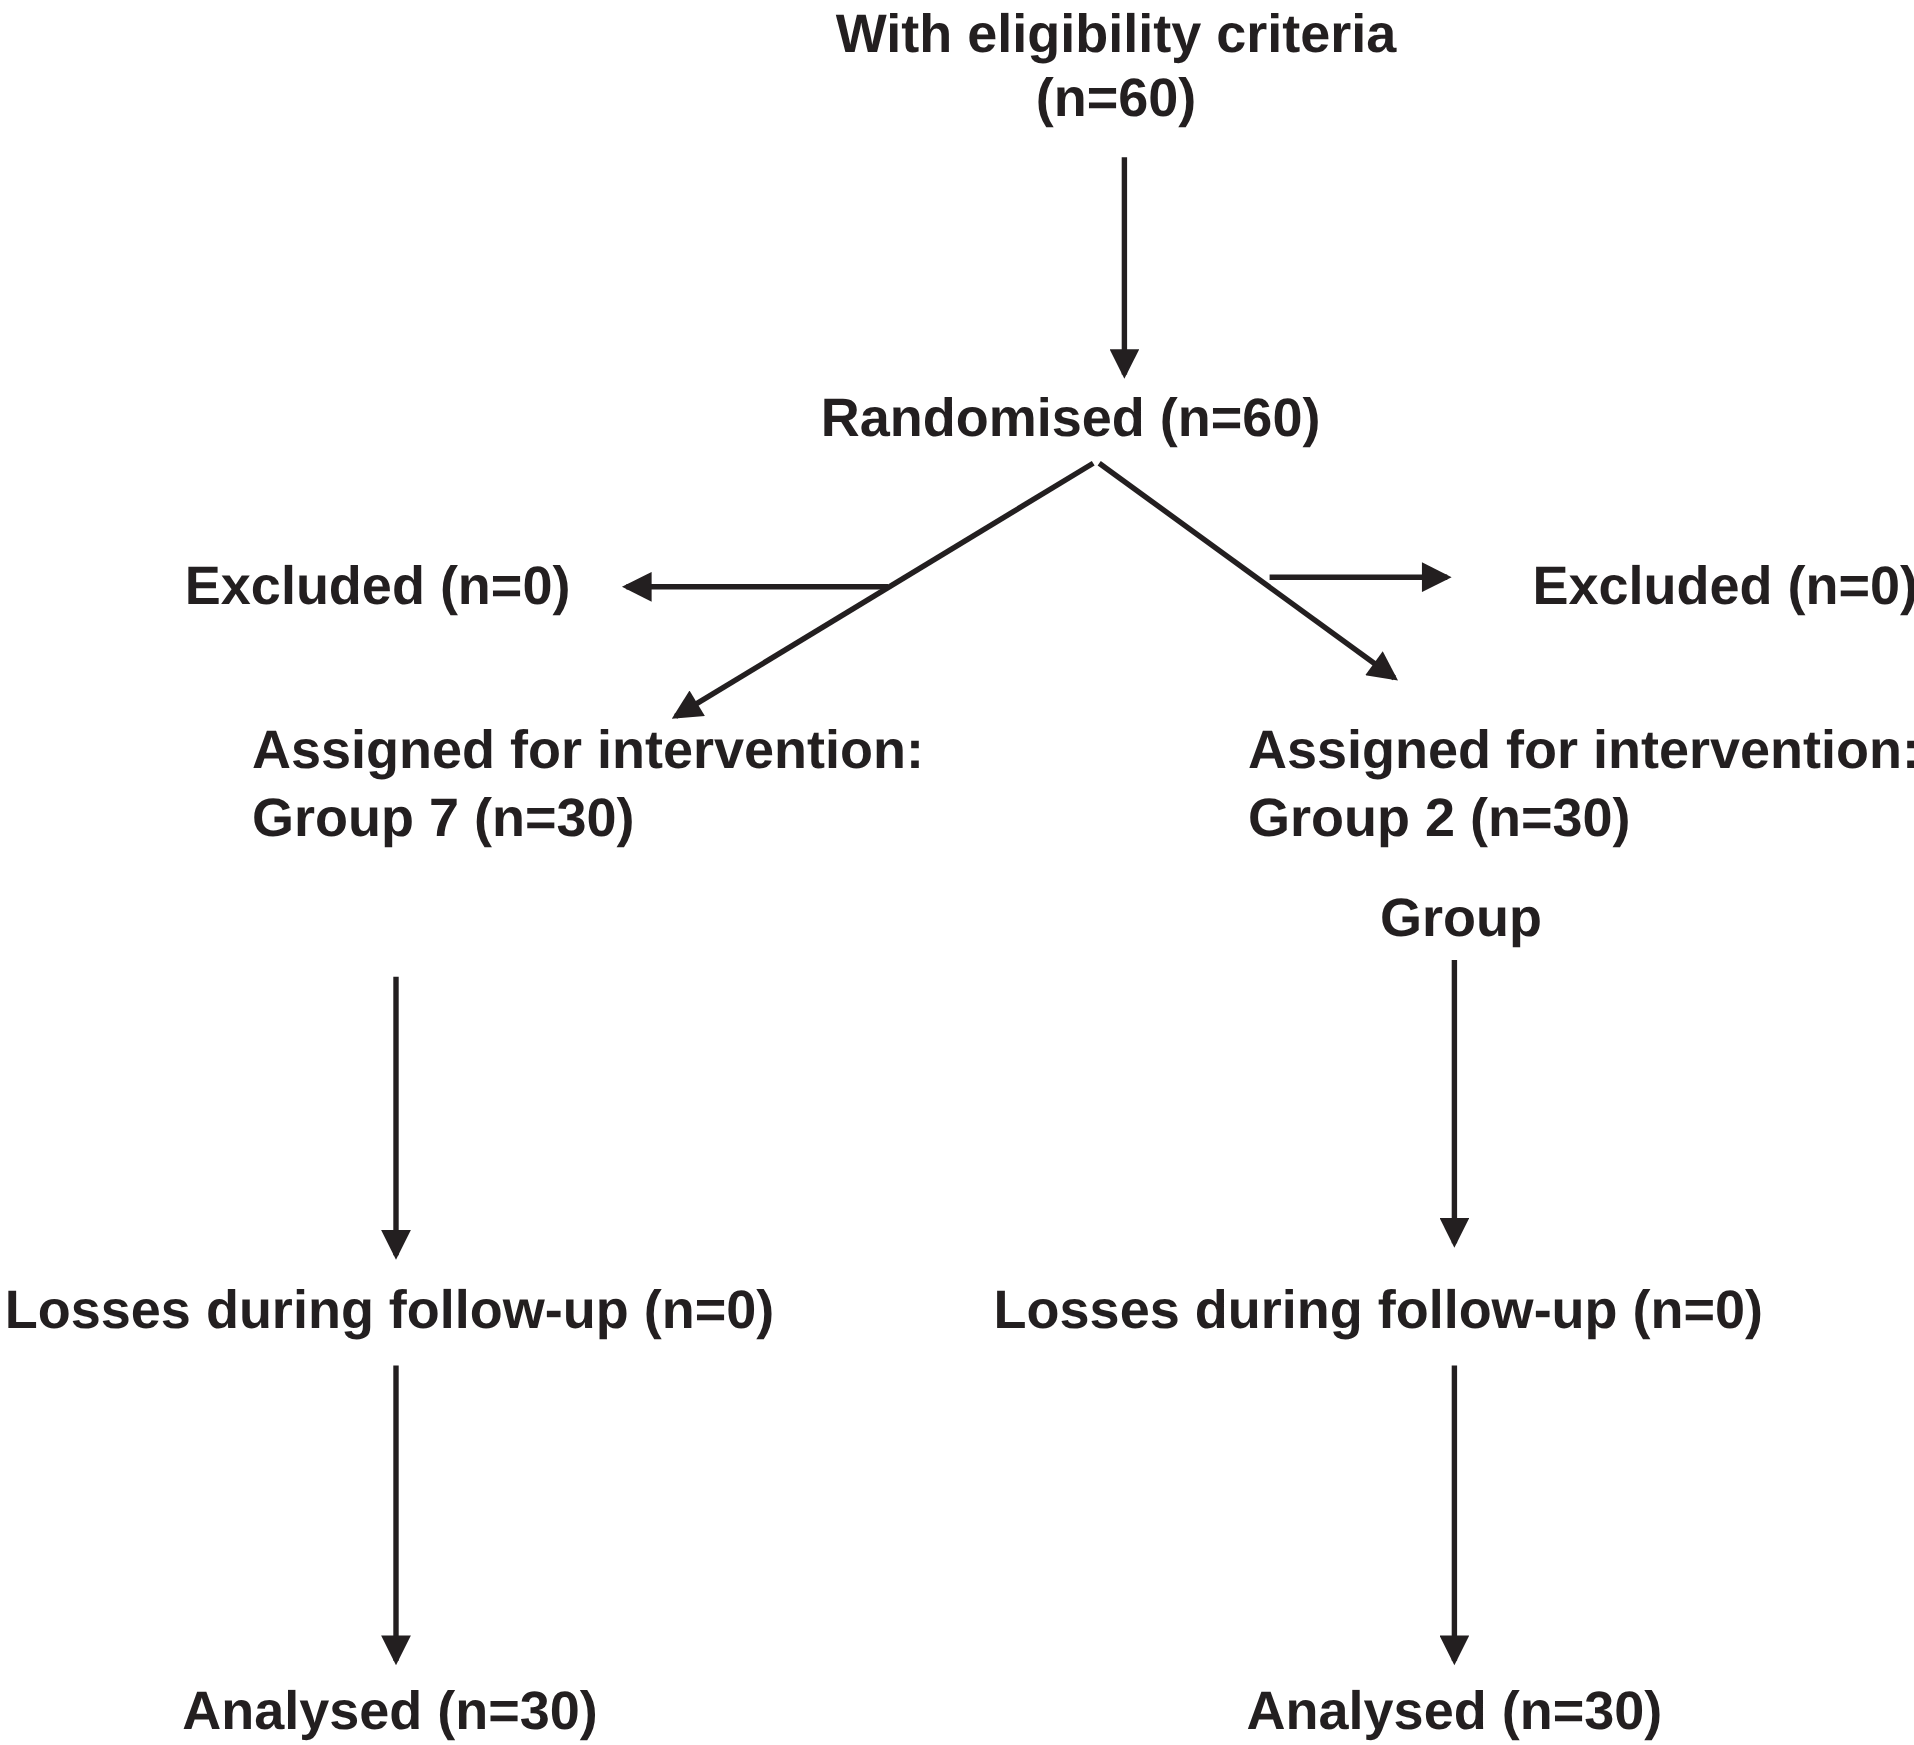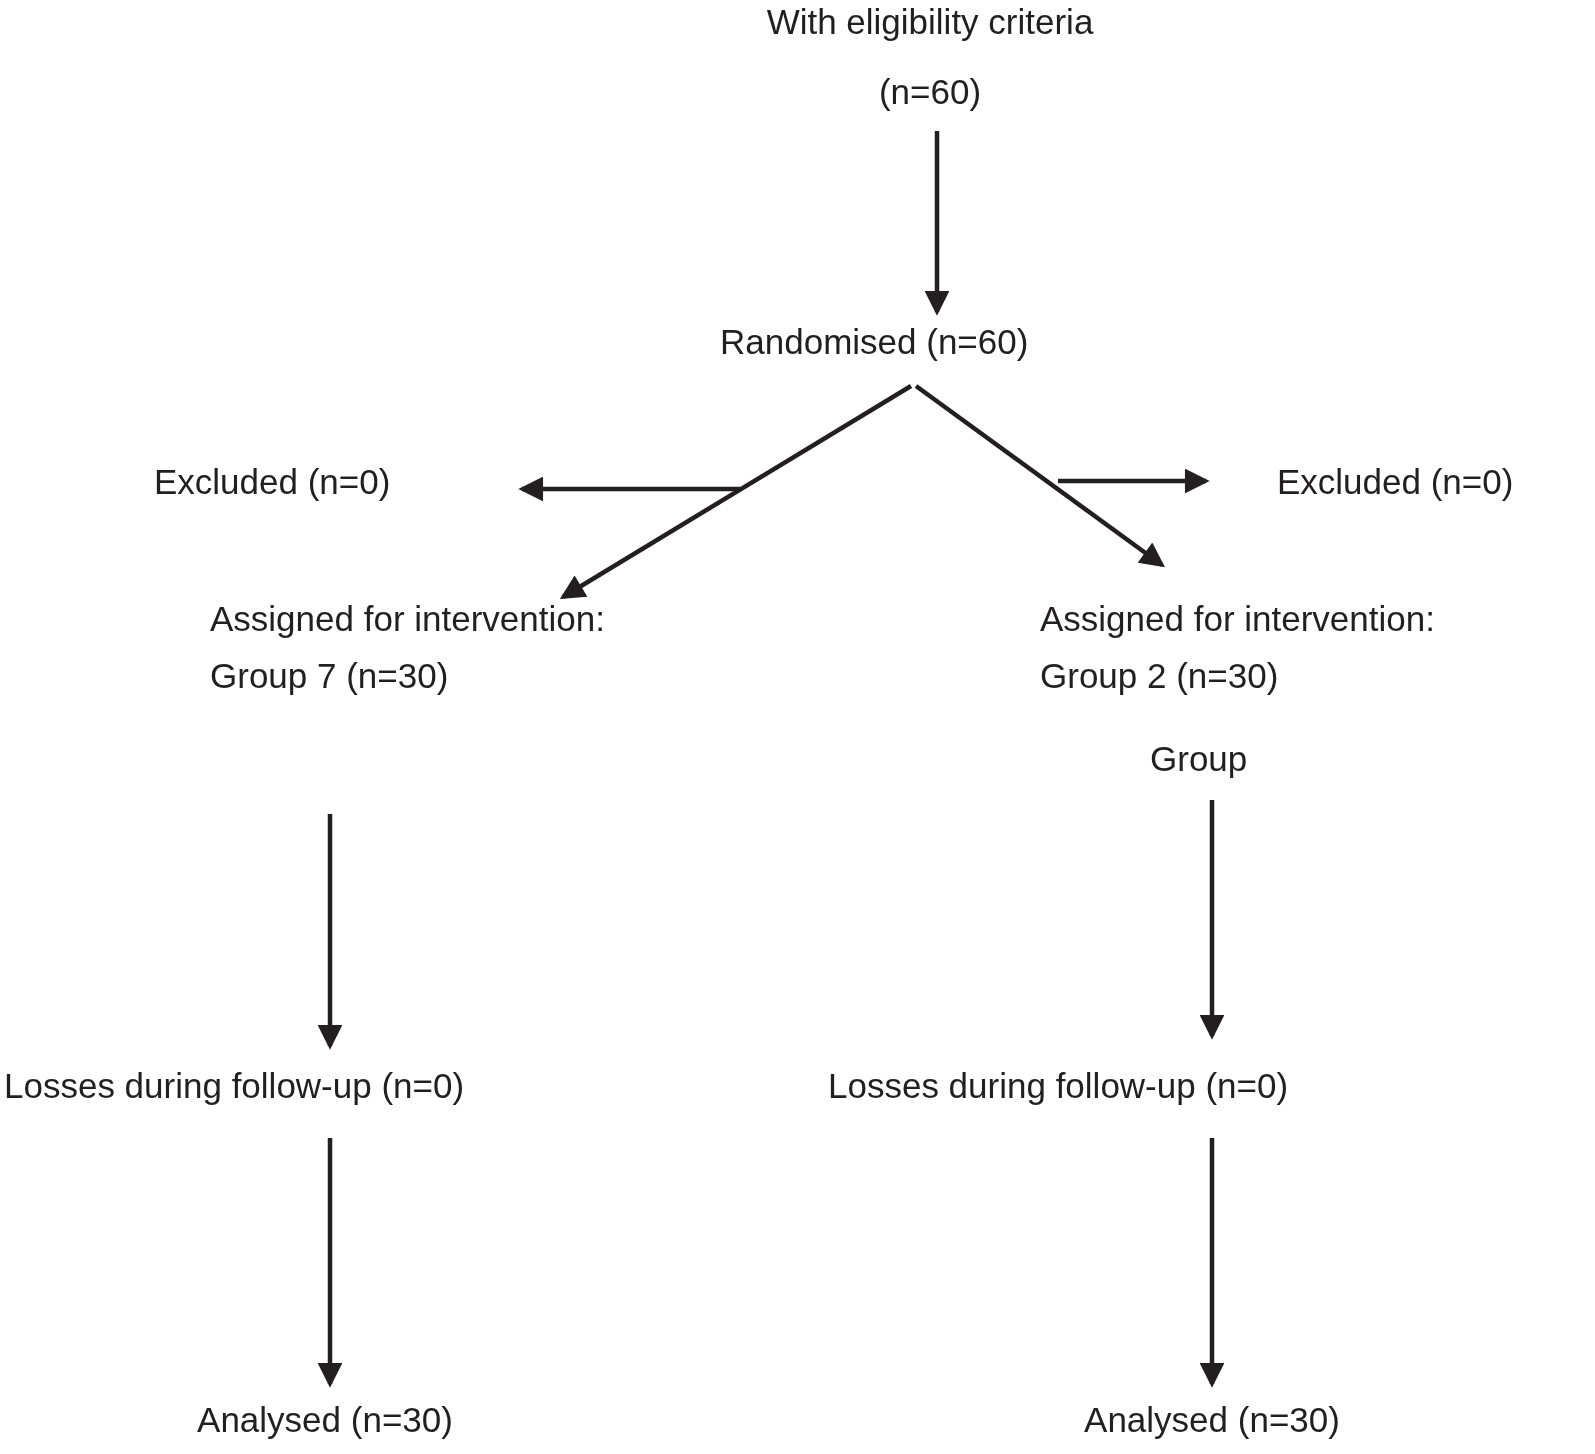--- a/index.html
+++ b/index.html
@@ -7,25 +7,25 @@
   #canvas {
     position: relative;
     width: 1595px;
     height: 1454px;
     background: var(--bg, #ffffff);
     overflow: hidden;
     font-family: "Liberation Sans", sans-serif;
   }
   .txt {
     position: absolute;
-    font-size: 35px;
+    font-size: 45px;
     line-height: 1.15;
     color: var(--ink, #231f20);
     white-space: nowrap;
-    font-weight: 400;
+    font-weight: 700;
   }
   .center { text-align: center; }
   #arrow-layer {
     position: absolute;
     left: 0; top: 0;
     width: 1595px;
     height: 1454px;
   }
   #arrow-layer line { stroke: var(--ink, #231f20); stroke-width: 4.5; }
 </style>
@@ -45,23 +45,23 @@
     <line x1="916" y1="386" x2="1162" y2="565" marker-end="url(#ah)"></line>
     <line x1="740" y1="489" x2="522" y2="489" marker-end="url(#ah)"></line>
     <line x1="1058" y1="481" x2="1206" y2="481" marker-end="url(#ah)"></line>
     <line x1="330" y1="814" x2="330" y2="1046" marker-end="url(#ah)"></line>
     <line x1="1212" y1="800" x2="1212" y2="1036" marker-end="url(#ah)"></line>
     <line x1="330" y1="1138" x2="330" y2="1384" marker-end="url(#ah)"></line>
     <line x1="1212" y1="1138" x2="1212" y2="1384" marker-end="url(#ah)"></line>
   </svg>
 
   <div class="txt center" style="left:630px; top:2px; width:600px;">With eligibility criteria</div>
-  <div class="txt center" style="left:630px; top:72px; width:600px;">(n=60)</div>
+  <div class="txt center" style="left:630px; top:56px; width:600px;">(n=60)</div>
 
-  <div class="txt" style="left:720px; top:322px;text-align:right;">Randomised (n=60)</div>
+  <div class="txt" style="left:684px; top:322px;text-align:right;">Randomised (n=60)</div>
 
   <div class="txt" style="left:154px; top:462px;">Excluded (n=0)</div>
   <div class="txt" style="left:1277px; top:462px;">Excluded (n=0)</div>
 
   <div class="txt" style="left:210px; top:599px;">Assigned for intervention:</div>
   <div class="txt" style="left:210px; top:656px;">Group 7 (n=30)</div>
 
   <div class="txt" style="left:1040px; top:599px;">Assigned for intervention:</div>
   <div class="txt" style="left:1040px; top:656px;text-align:right;">Group 2 (n=30)</div>
   <div class="txt" style="left:1150px; top:739px;">Group</div>

